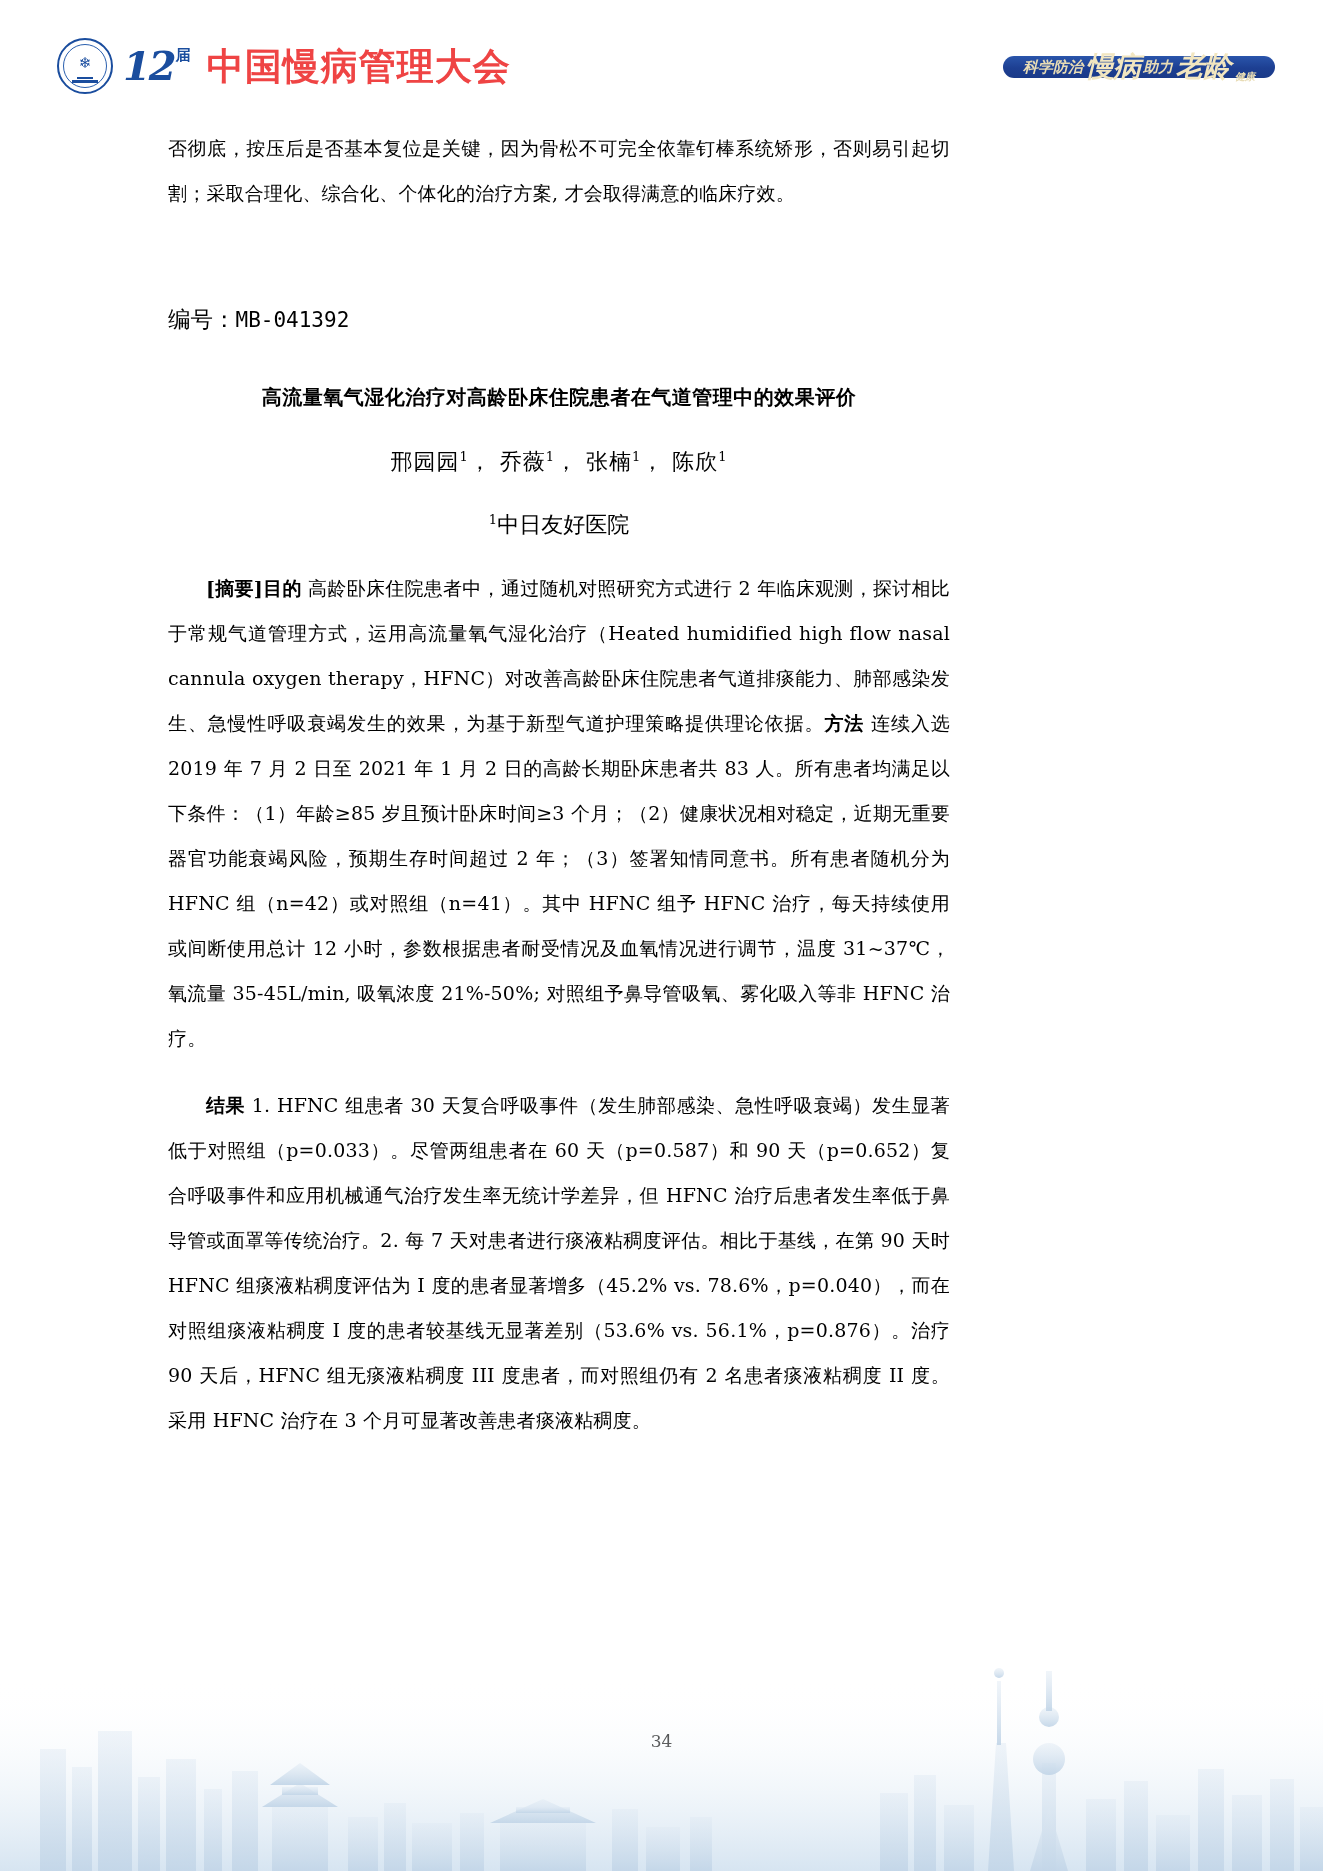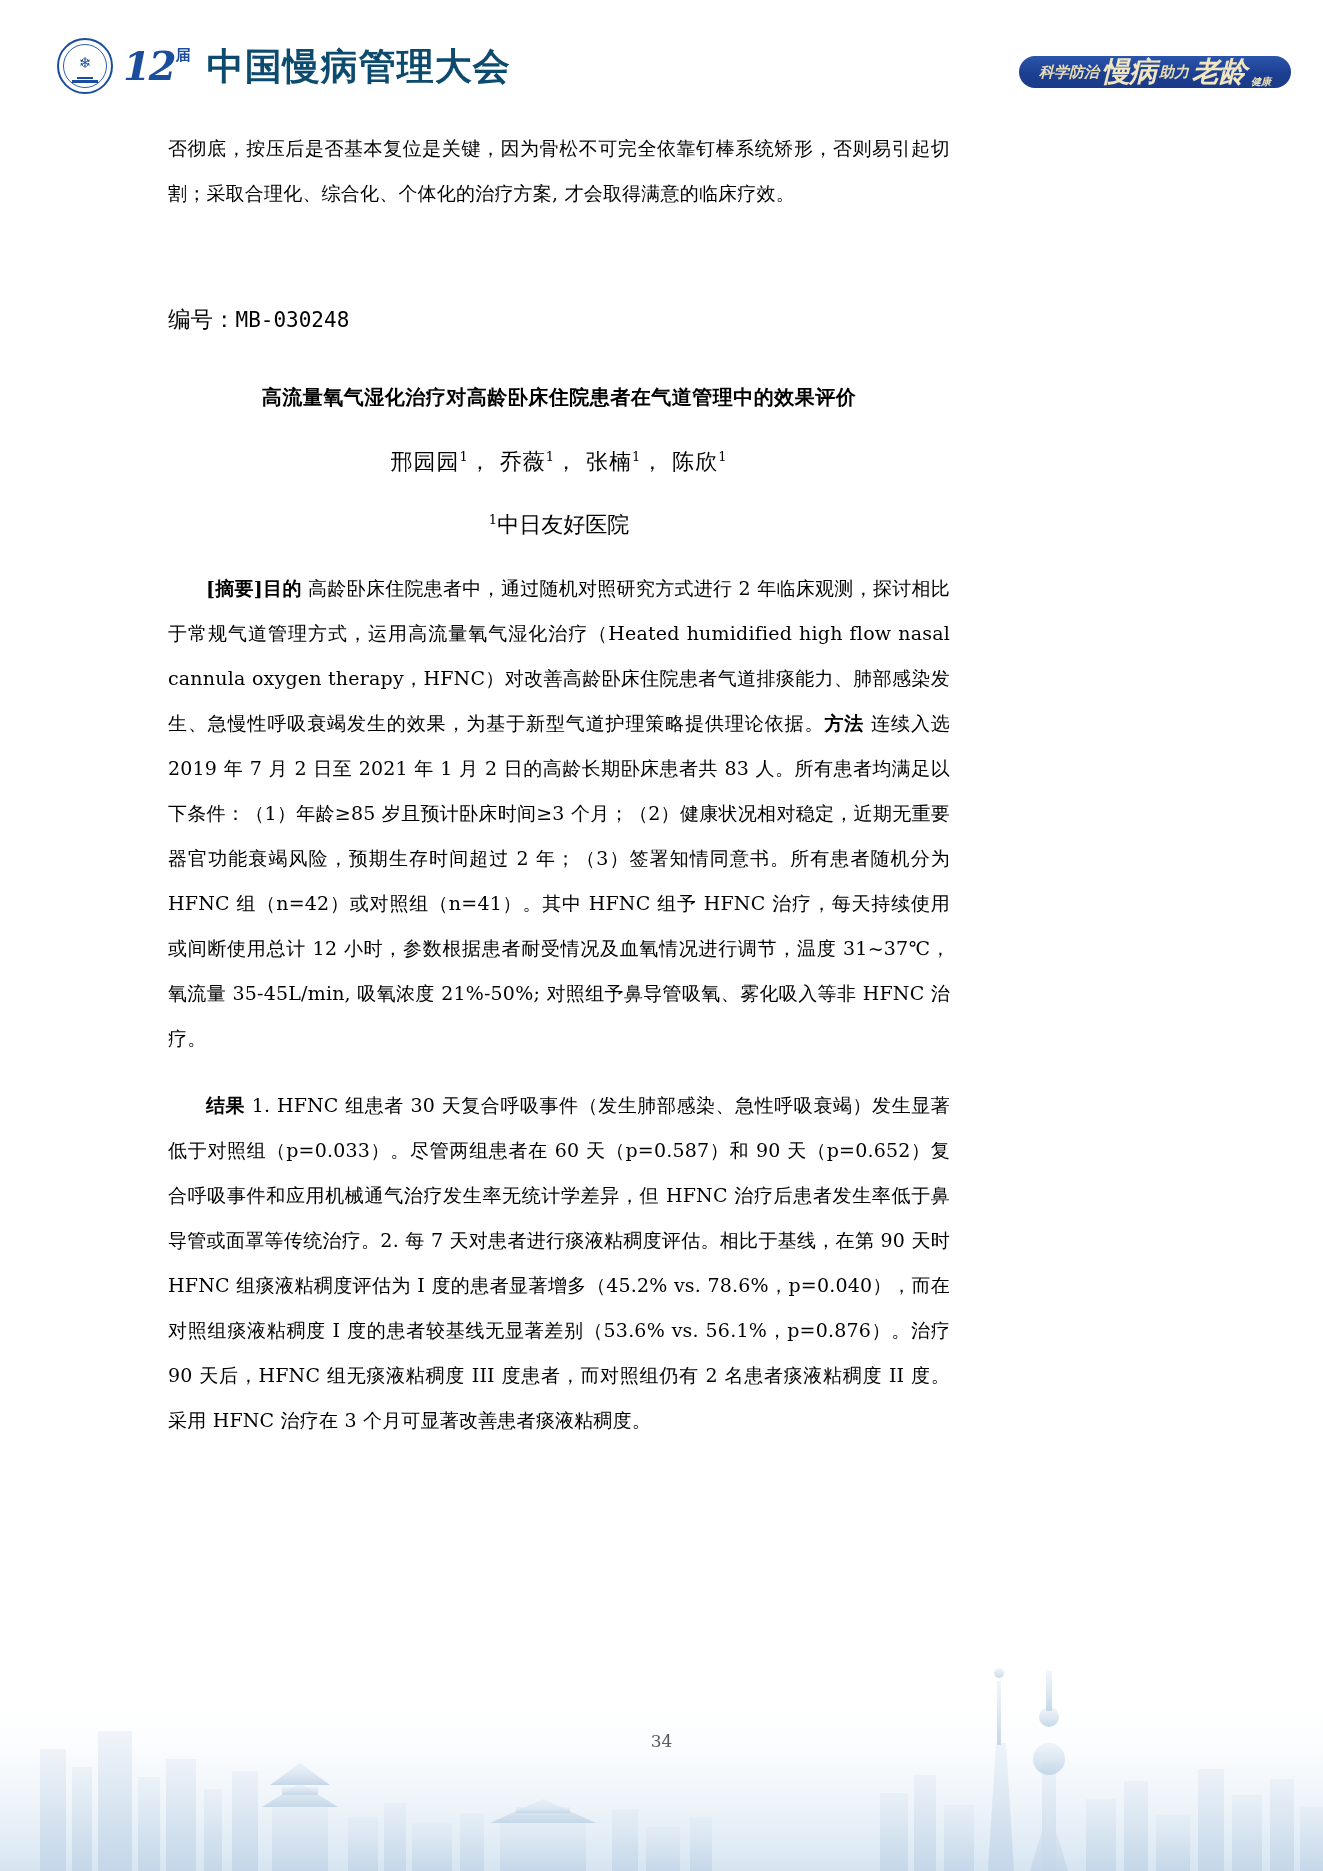--- a/index.html
+++ b/index.html
@@ -90,30 +90,30 @@
     font-weight: bold;
     margin-left: 1px;
     line-height: 1;
     position: relative;
     top: 2px;
   }
   .conf-title {
     font-family: "DejaVu Sans", "Liberation Sans", sans-serif;
     font-size: 37px;
     font-weight: bold;
-    color: #0c4a6e;
+    color: #ef4444;
     letter-spacing: 1px;
     line-height: 1;
     margin-left: 6px;
   }
   .banner {
     position: absolute;
     top: 56px;
-    right: 32px;
-    height: 32px;
+    right: 48px;
+    height: 22px;
     min-width: 272px;
     background: linear-gradient(180deg,#2a55ab 0%, #1d3f92 55%, #1a3a88 100%);
     border-radius: 19px;
     display: flex;
     align-items: center;
     justify-content: center;
     padding: 0 18px;
     box-sizing: border-box;
     white-space: nowrap;
   }
@@ -252,21 +252,21 @@
       <span class="b5">健康</span>
     </div>
   </div>
 
   <div class="content">
 
     <p class="body-text">否彻底，按压后是否基本复位是关键，因为骨松不可完全依靠钉棒系统矫形，否则易引起切割；采取合理化、综合化、个体化的治疗方案, 才会取得满意的临床疗效。</p>
 
     <div class="spacer-lg"></div>
 
-    <p class="code-line"><span>编号：</span><span class="mono">MB-030248</span></p>
+    <p class="code-line"><span>编号：</span><span class="mono">MB-041392</span></p>
 
     <div class="spacer-md"></div>
 
     <h1 class="paper-title">高流量氧气湿化治疗对高龄卧床住院患者在气道管理中的效果评价</h1>
 
     <div class="spacer-sm"></div>
 
     <p class="authors">
       <span>邢园园</span><sup>1</sup>，
       <span>乔薇</span><sup>1</sup>，

